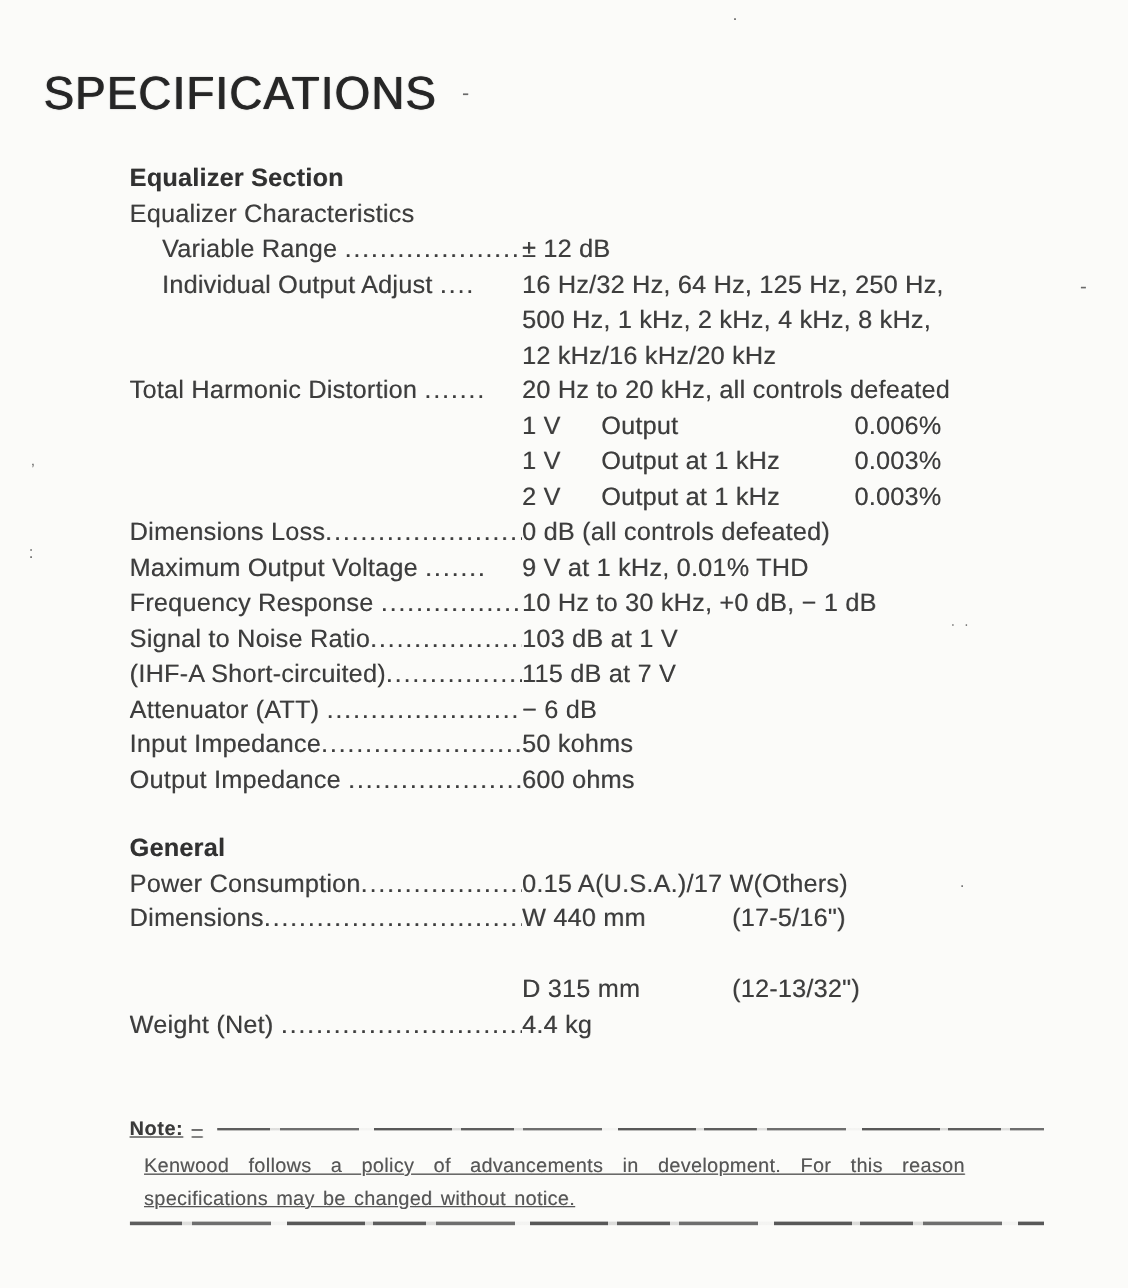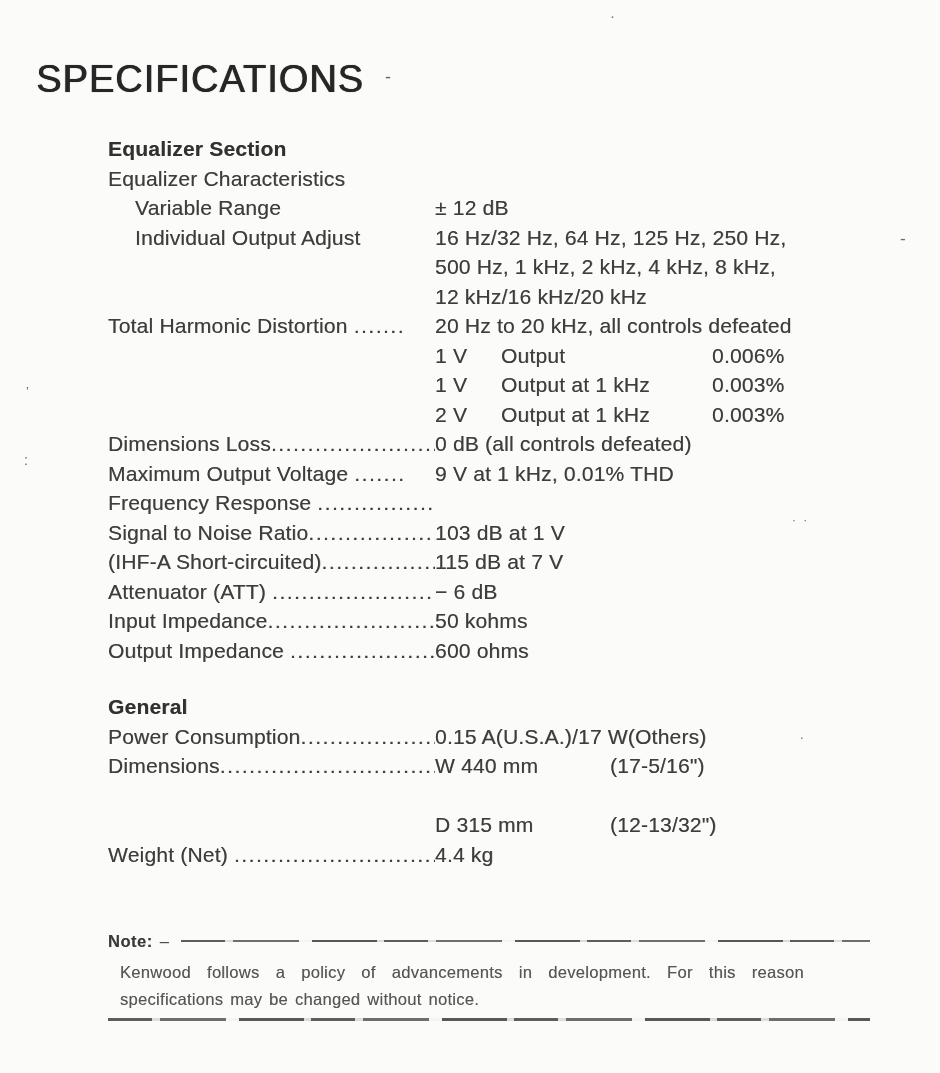--- a/index.html
+++ b/index.html
@@ -24,37 +24,38 @@
 
   
   .content{
     position:absolute;left:108px;top:134px;width:770px;
     font-size:21px;line-height:29.5px;
     letter-spacing:0.2px;
     text-shadow:0.35px 0 0.4px rgba(61,61,61,.55);
   }
   .row{display:flex;height:29.5px;white-space:pre;}
   .lbl{width:327px;flex:none;display:flex;overflow:hidden;box-sizing:border-box;}
-  .lbl.ind{padding-left:27px;flex-direction:column;}
+  .lbl.ind{padding-left:27px;}
   .lbl .t{white-space:pre;flex:none;}
   .lbl .d{flex:1;overflow:hidden;white-space:pre;letter-spacing:1.5px;}
   .val{flex:1;white-space:pre;}
   .val.cols{display:flex;}
   .volt{width:66px;flex:none;}
   .desc{width:211px;flex:none;}
   .pct{flex:none;}
   .dim-part{width:175px;flex:none;}
   .sec-heading{font-weight:700;color:#313131;height:29.5px;}
   .gap-general{margin-top:27px;}
 
   
   .note{
     position:absolute;left:108px;top:930px;width:762px;
     font-size:16.5px;color:#565656;
     text-shadow:0.3px 0 0.4px rgba(86,86,86,.5);
+    text-decoration:underline;
   }
   .note-head{display:flex;align-items:center;height:22px;}
   .note-label{font-weight:700;color:#3a3a3a;letter-spacing:0.5px;}
   .note-dash{margin-left:7px;color:#4a4a4a;}
   .rule{
     height:3px;
     background-image:repeating-linear-gradient(90deg,
       #5d5d5d 0 44px, rgba(93,93,93,0.18) 44px 52px,
       #6e6e6e 52px 118px, rgba(110,110,110,0.05) 118px 131px,
       #585858 131px 196px, rgba(93,93,93,0.2) 196px 203px);
@@ -133,20 +134,21 @@
     <div class="row">
       <span class="lbl"><span class="t">Dimensions Loss</span><span class="d">......................................</span></span>
       <span class="val">0 dB (all controls defeated)</span>
     </div>
     <div class="row">
       <span class="lbl"><span class="t">Maximum Output Voltage </span><span class="d">.......</span></span>
       <span class="val">9 V at 1 kHz, 0.01% THD</span>
     </div>
     <div class="row">
       <span class="lbl"><span class="t">Frequency Response </span><span class="d">..............................</span></span>
+      <span class="val">10 Hz to 30 kHz, +0 dB, − 1 dB</span>
     </div>
     <div class="row">
       <span class="lbl"><span class="t">Signal to Noise Ratio</span><span class="d">..............................</span></span>
       <span class="val">103 dB at 1 V</span>
     </div>
     <div class="row">
       <span class="lbl"><span class="t">(IHF-A Short-circuited)</span><span class="d">..............................</span></span>
       <span class="val">115 dB at 7 V</span>
     </div>
     <div class="row">

